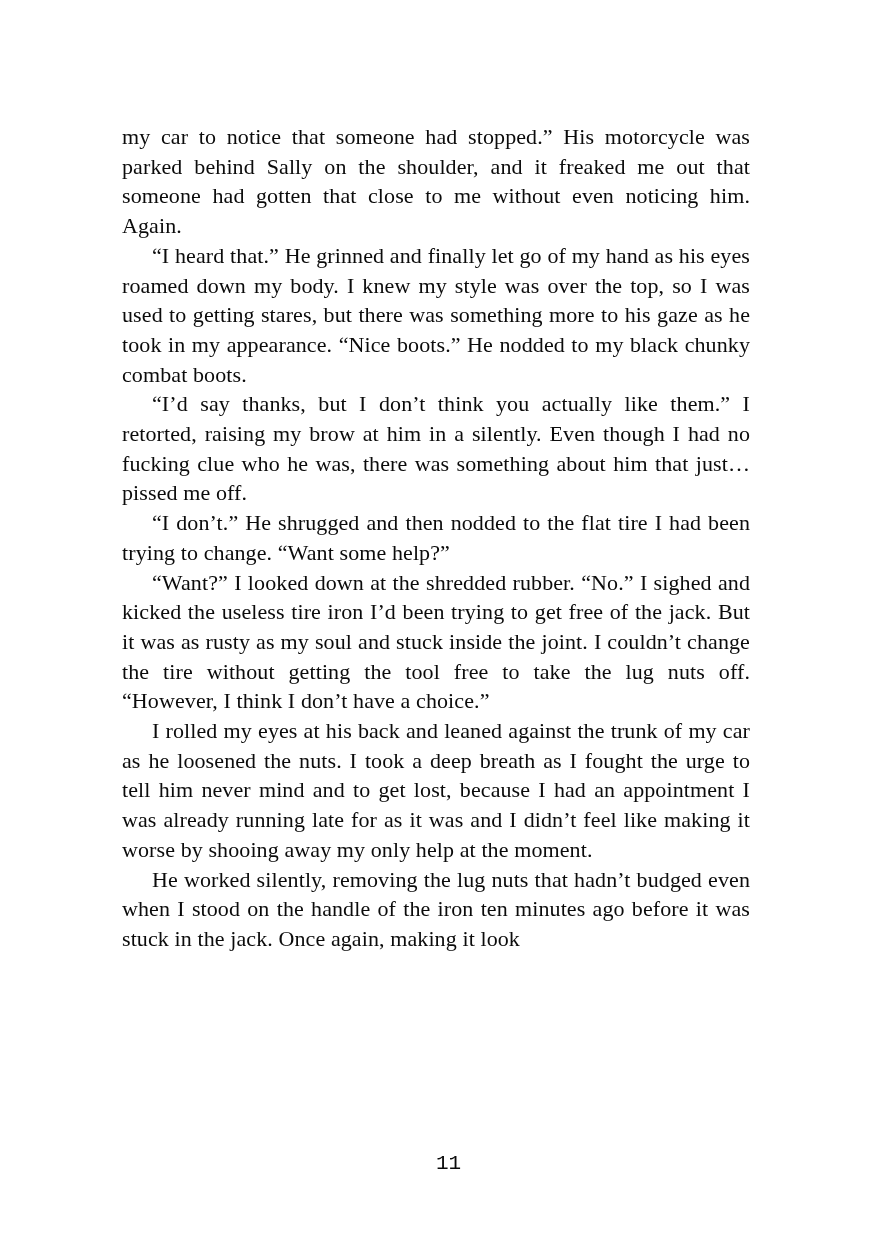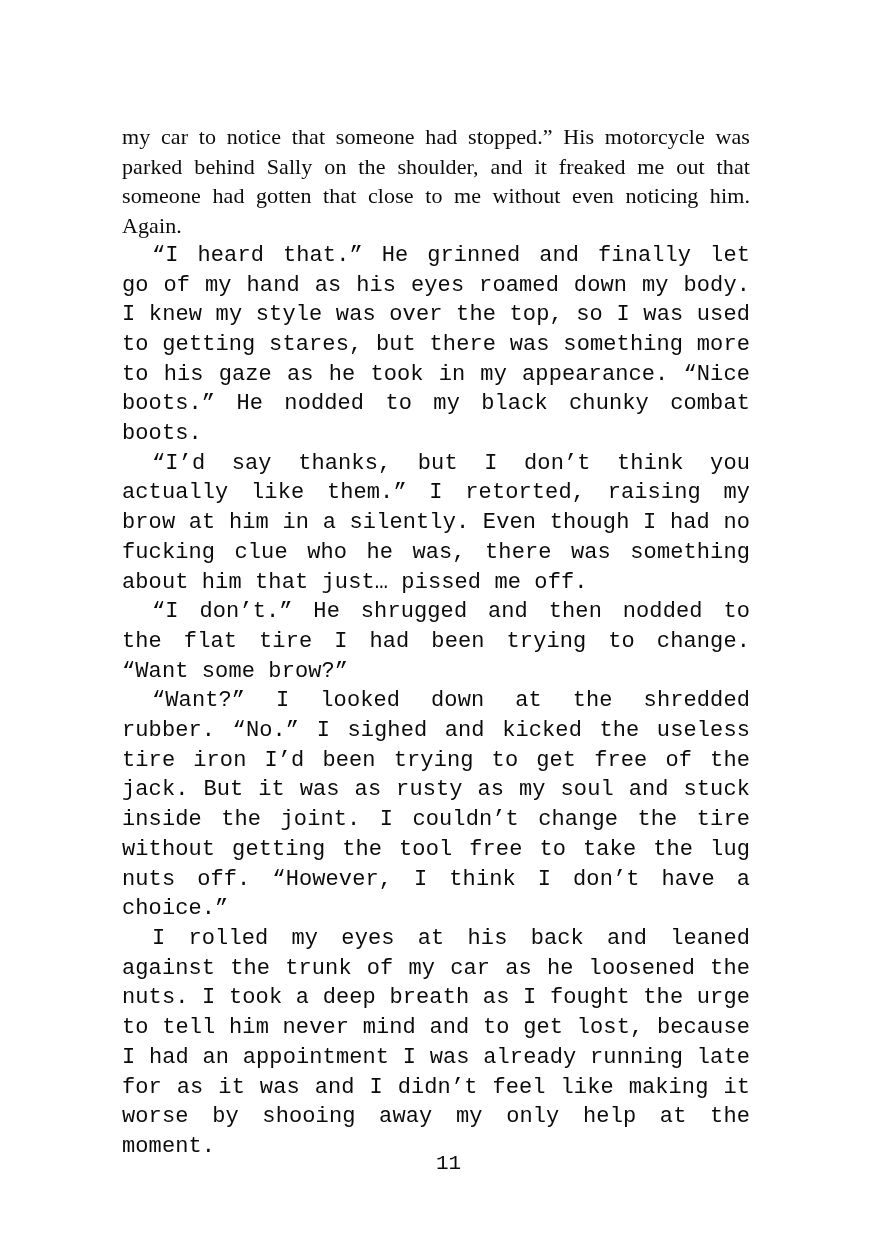--- a/index.html
+++ b/index.html
@@ -29,39 +29,39 @@
     letter-spacing: 0.1px;
     margin-top: 14px;
   }
   .text-block p {
     margin: 0;
     padding: 0;
     text-indent: 0;
   }
   .text-block p.indent {
     text-indent: 30px;
-    font-family: Liberation Mono, monospace;
   }
   .folio {
     position: absolute;
     left: 12px;
     top: 1152px;
     width: 100%;
     text-align: center;
     font-family: Liberation Mono, monospace;
     font-size: 21px;
     color: #0b0b0b;
   }
 </style>
 </head>
 <body>
 
 <div class="book-page">
   <div class="text-block">
     <p>my car to notice that someone had stopped.” His motorcycle was parked behind Sally on the shoulder, and it freaked me out that someone had gotten that close to me without even noticing him. Again.</p>
     <p class="indent">“I heard that.” He grinned and finally let go of my hand as his eyes roamed down my body. I knew my style was over the top, so I was used to getting stares, but there was something more to his gaze as he took in my appearance. “Nice boots.” He nodded to my black chunky combat boots.</p>
     <p class="indent">“I’d say thanks, but I don’t think you actually like them.” I retorted, raising my brow at him in a silently. Even though I had no fucking clue who he was, there was something about him that just… pissed me off.</p>
-    <p class="indent">“I don’t.” He shrugged and then nodded to the flat tire I had been trying to change. “Want some brow?”</p>
+    <p class="indent">“I don’t.” He shrugged and then nodded to the flat tire I had been trying to change. “Want some help?”</p>
     <p class="indent">“Want?” I looked down at the shredded rubber. “No.” I sighed and kicked the useless tire iron I’d been trying to get free of the jack. But it was as rusty as my soul and stuck inside the joint. I couldn’t change the tire without getting the tool free to take the lug nuts off. “However, I think I don’t have a choice.”</p>
     <p class="indent">I rolled my eyes at his back and leaned against the trunk of my car as he loosened the nuts. I took a deep breath as I fought the urge to tell him never mind and to get lost, because I had an appointment I was already running late for as it was and I didn’t feel like making it worse by shooing away my only help at the moment.</p>
+    <p class="indent">He worked silently, removing the lug nuts that hadn’t budged even when I stood on the handle of the iron ten minutes ago before it was stuck in the jack. Once again, making it look</p>
   </div>
   <div class="folio">11</div>
 </div>
 
 </body></html>

